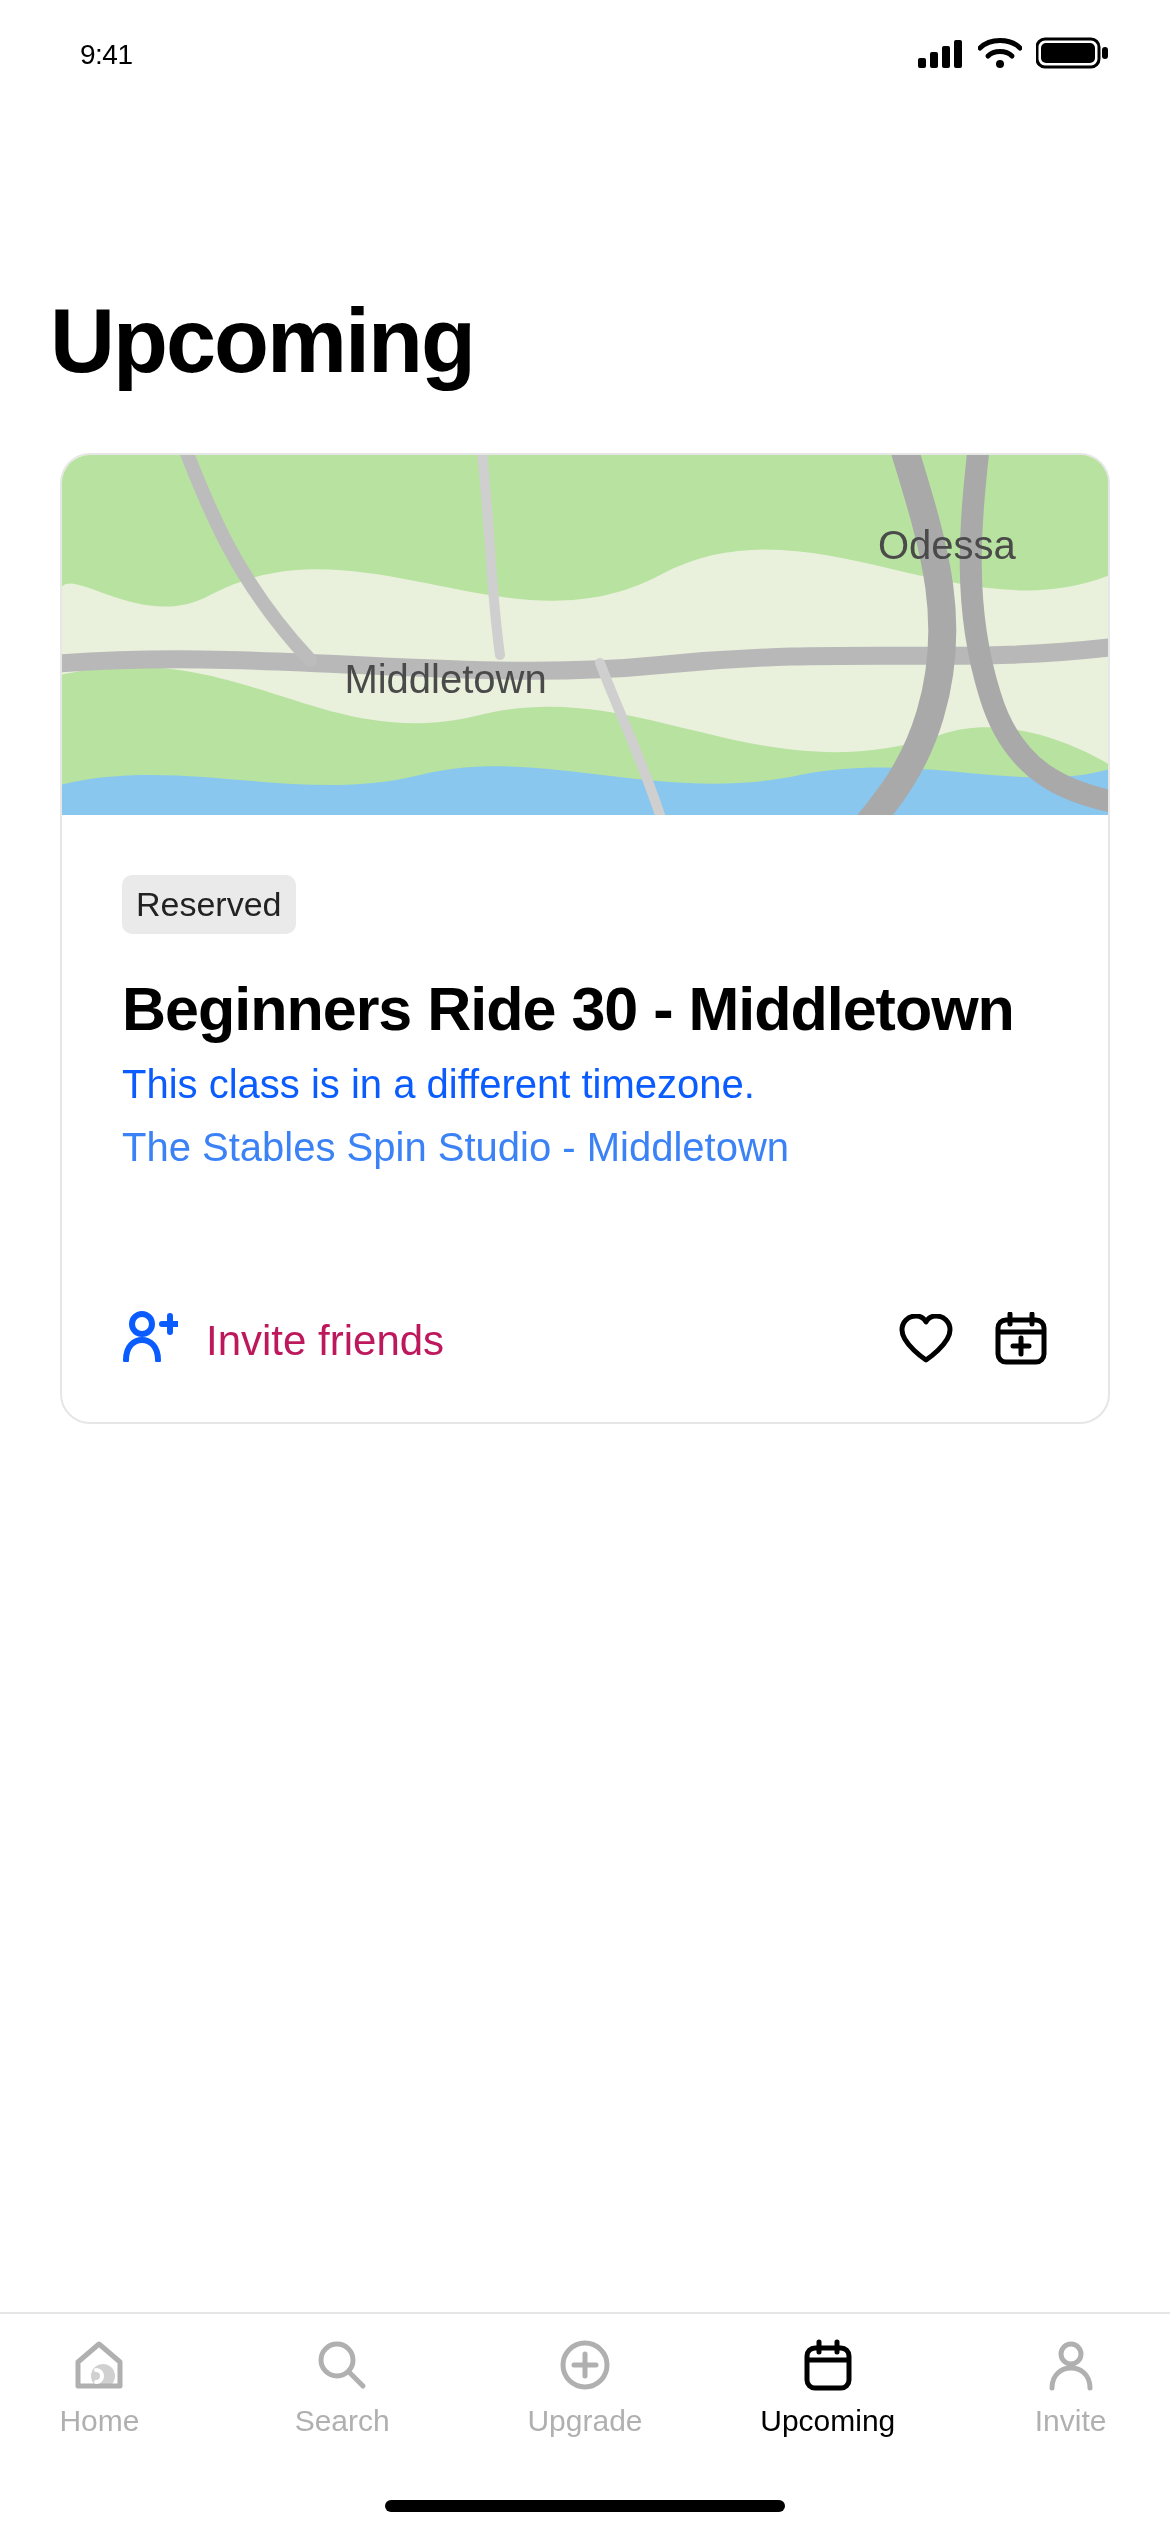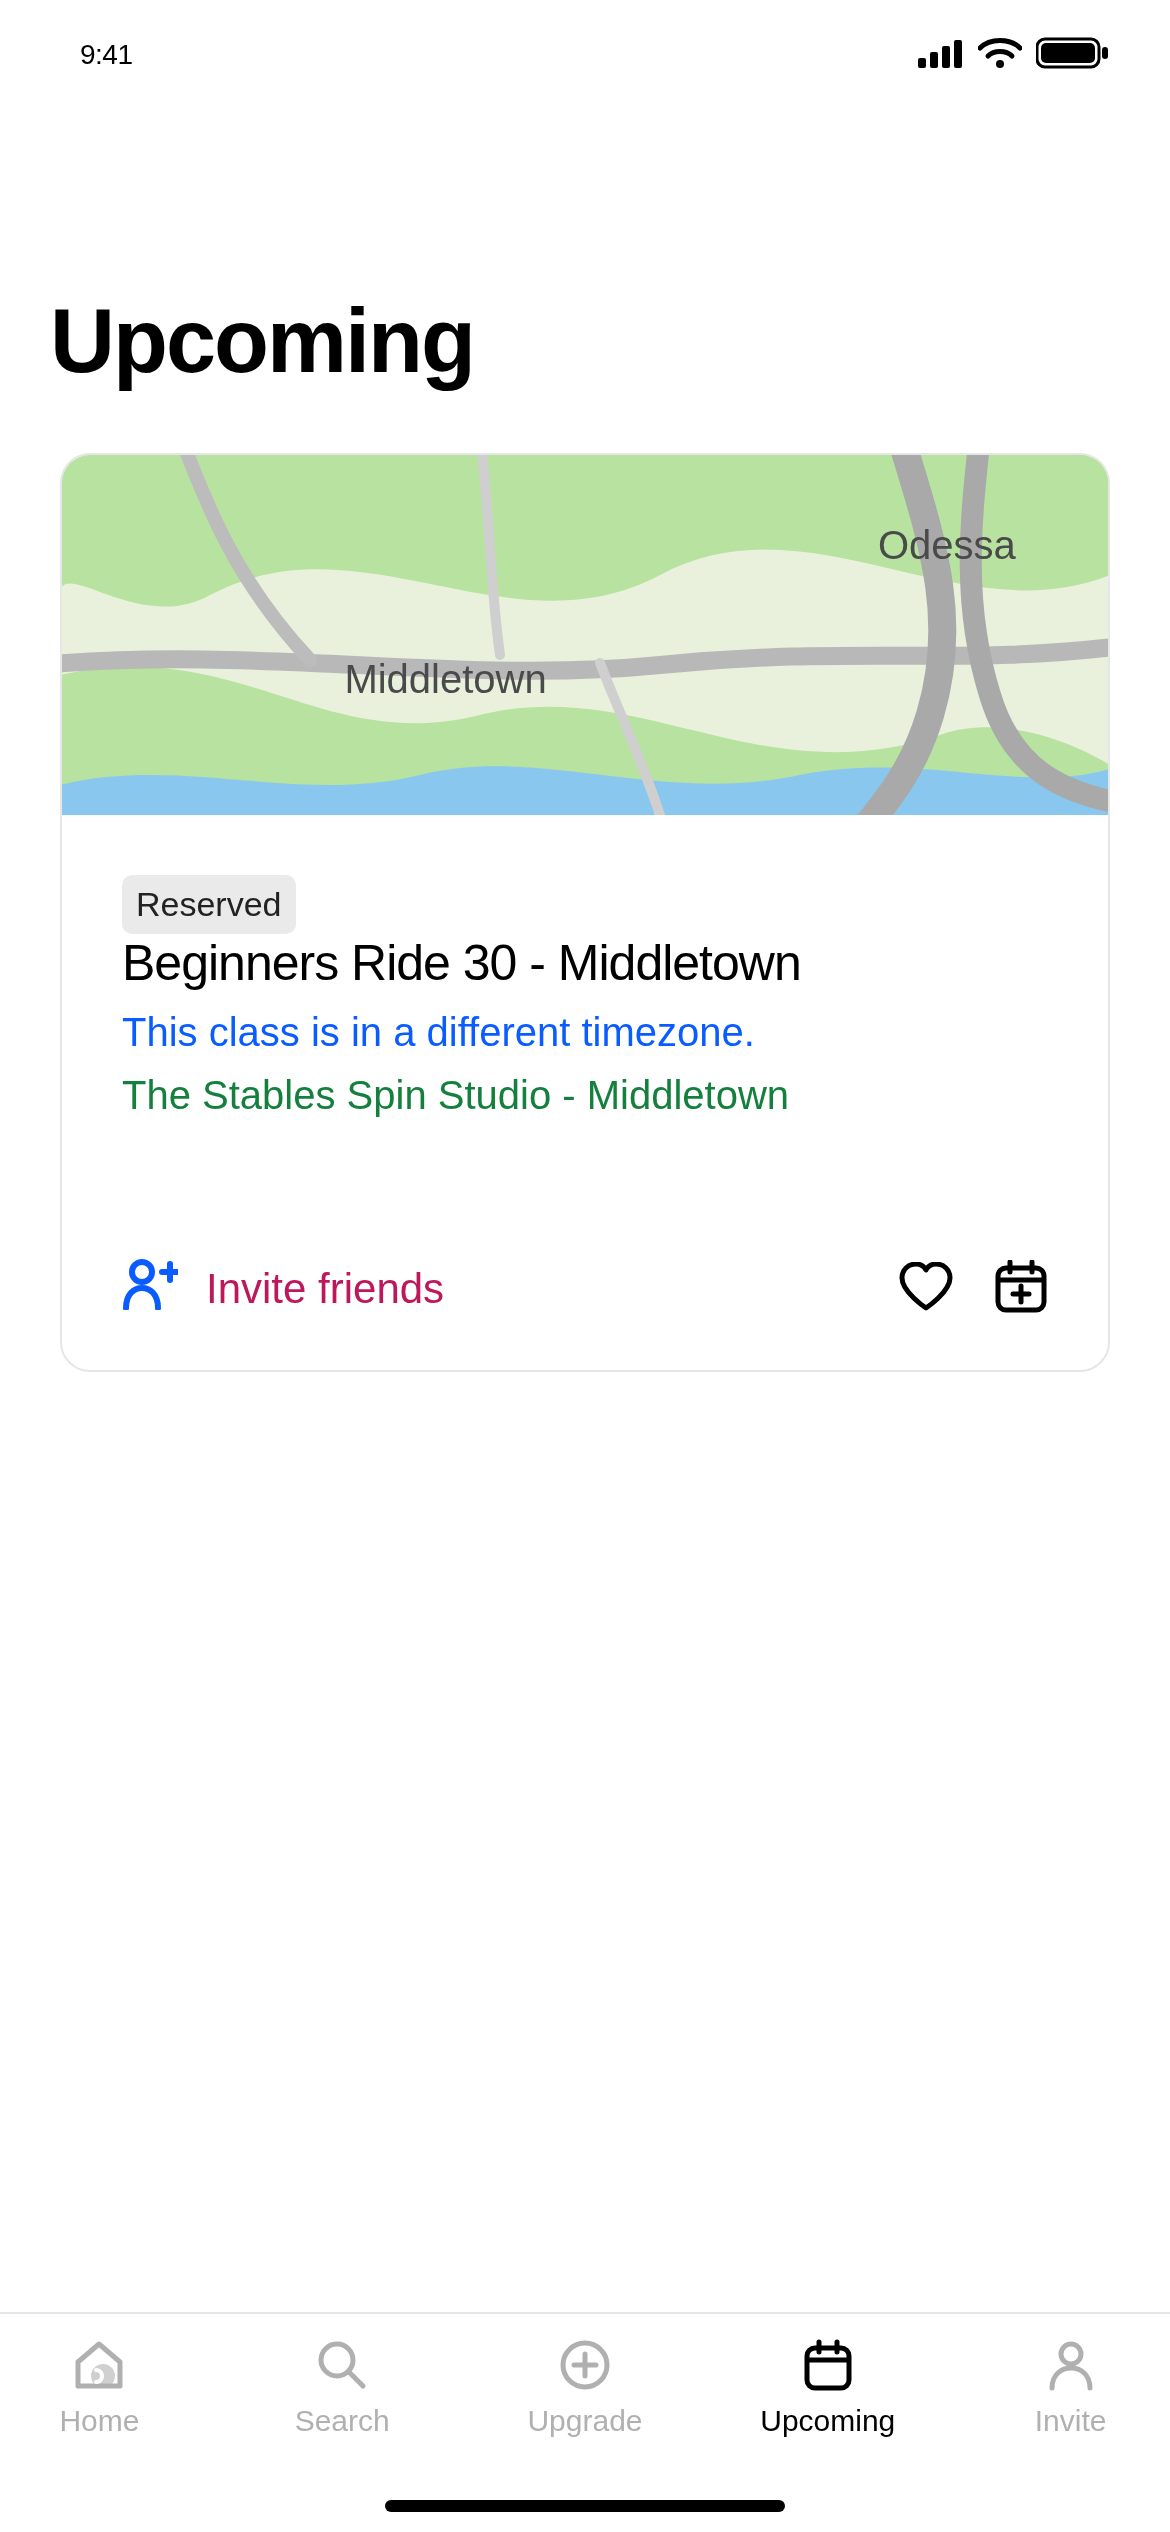--- a/index.html
+++ b/index.html
@@ -19,24 +19,24 @@
   .card { margin: 0 60px; border: 2px solid #e6e6e6; border-radius: 30px; overflow: hidden; }
   .map { height: 360px; width: 100%; position: relative; background: #eaf3dd; }
   .map svg { position: absolute; inset: 0; width: 100%; height: 100%; display: block; }
   .map-pin { position: absolute; left: 50%; top: 28%; transform: translate(-50%, 0); }
   .map-city { position: absolute; font-size: 40px; font-weight: 500; color: #4a4a4a; text-align: center; }
   .city-middletown { left: 27%; top: 56%; }
   .city-odessa { left: 78%; top: 19%; }
 
   .card-body { padding: 60px 60px 50px; }
   .badge { display: inline-block; background: #eaeaea; border-radius: 10px; padding: 10px 14px; font-size: 34px; font-weight: 500; color: #222; }
-  .class-title { font-size: 50px; font-weight: 400; letter-spacing: -1px; }
+  .class-title { margin-top: 40px; font-size: 61px; font-weight: 700; letter-spacing: -1px; }
   .class-datetime { margin-top: 18px; font-size: 40px; font-weight: 400; color: #222; }
   .tz-note { margin-top: 18px; font-size: 40px; font-weight: 400; color: #0a5cff; }
-  .venue { margin-top: 18px; font-size: 40px; font-weight: 400; color: #15803d; }
+  .venue { margin-top: 18px; font-size: 40px; font-weight: 400; color: #3b82f6; }
 
   .card-actions { margin-top: 140px; display: flex; align-items: center; justify-content: space-between; }
   .invite { display: flex; align-items: center; gap: 28px; color: #be185d; font-size: 42px; font-weight: 500; }
   .action-right { display: flex; align-items: center; gap: 40px; }
 
   
   .tabbar { position: absolute; left: 0; right: 0; bottom: 0; height: 220px; border-top: 2px solid #e6e6e6; background: #fff; display: flex; align-items: flex-start; justify-content: space-around; padding-top: 22px; gap: 44px; }
   .tab { width: 234px; display: flex; flex-direction: column; align-items: center; gap: 10px; color: #b0b0b0; }
   .tab.active { color: #000; }
   .tab-label { font-size: 30px; font-weight: 500; }

